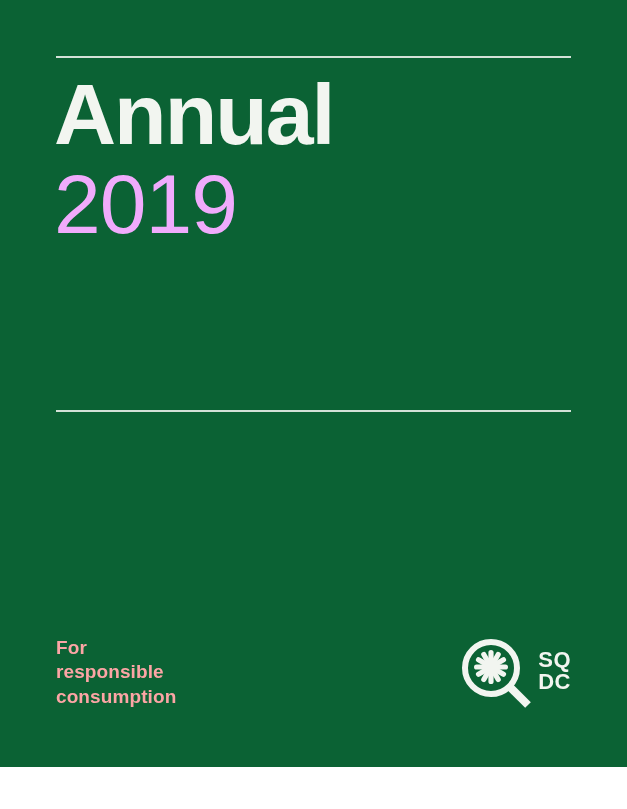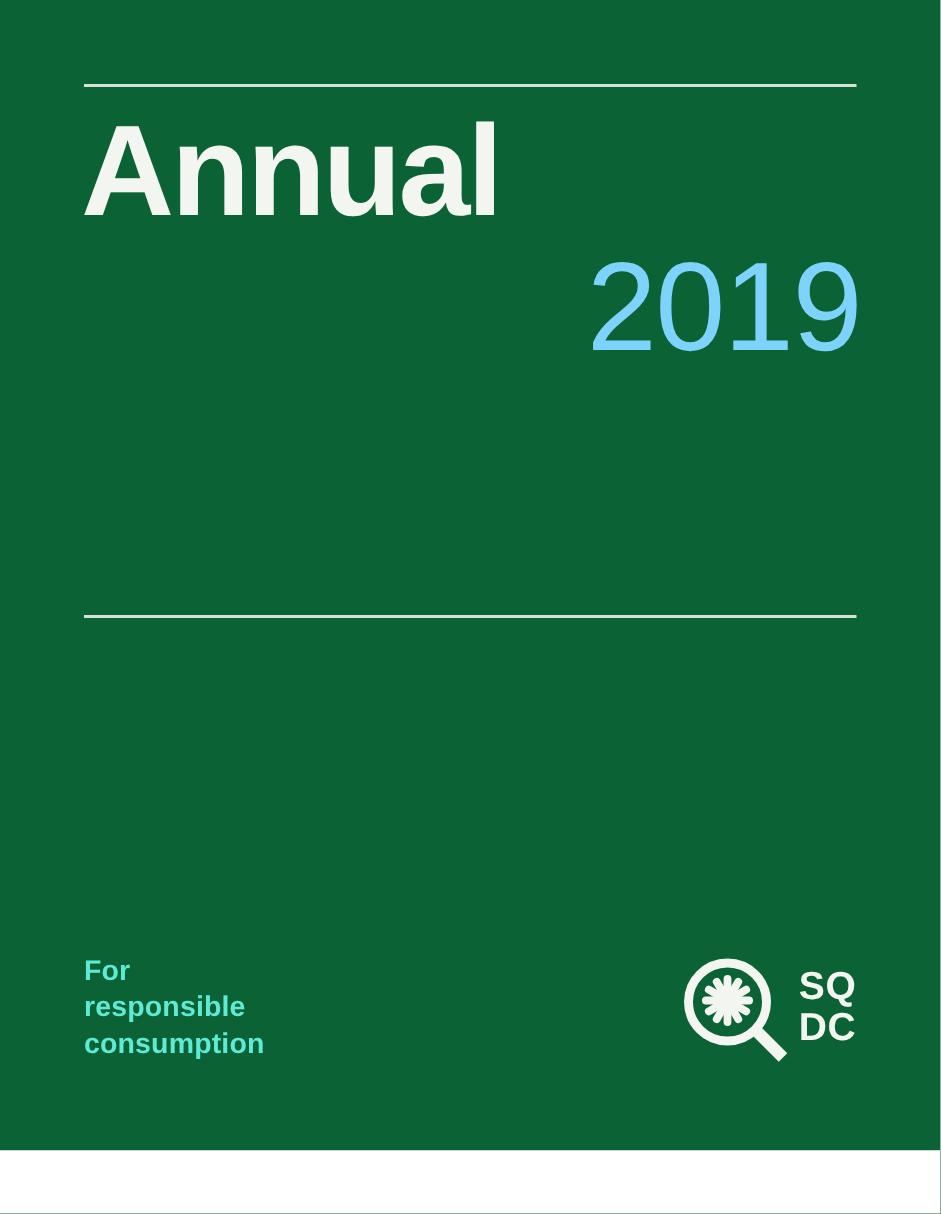--- a/index.html
+++ b/index.html
@@ -44,34 +44,33 @@
   }
   .title-line-1 {
     font-size: 86px;
     margin-bottom: 6px;
   }
   .title-line-2 {
     font-size: 86px;
     margin-bottom: 2px;
   }
   .title-year {
-    color: #7dd3fc;
+    color: #f0abfc;
     font-size: 84px;
     font-weight: normal;
     letter-spacing: -1px;
     line-height: 1.0;
     margin: 2px 0 0 0;
-    text-align: right;
   }
 
   .tagline {
     position: absolute;
     left: 56px;
     bottom: 58px;
-    color: #5eead4;
+    color: #fca5a5;
     font-size: 19px;
     font-weight: bold;
     line-height: 1.28;
     letter-spacing: 0.1px;
   }
   .tagline div { white-space: nowrap; }
 
   .logo {
     position: absolute;
     right: 56px;
@@ -80,21 +79,21 @@
     align-items: center;
     gap: 6px;
   }
   .logo-mark {
     width: 74px;
     height: 74px;
     position: relative;
   }
   .logo-letters {
     color: #f2f5f0;
-    font-size: 26px;
+    font-size: 22px;
     font-weight: bold;
     line-height: 1.02;
     letter-spacing: 0.5px;
     padding-bottom: 2px;
   }
 </style>
 </head>
 <body>
 
 <div class="page">

